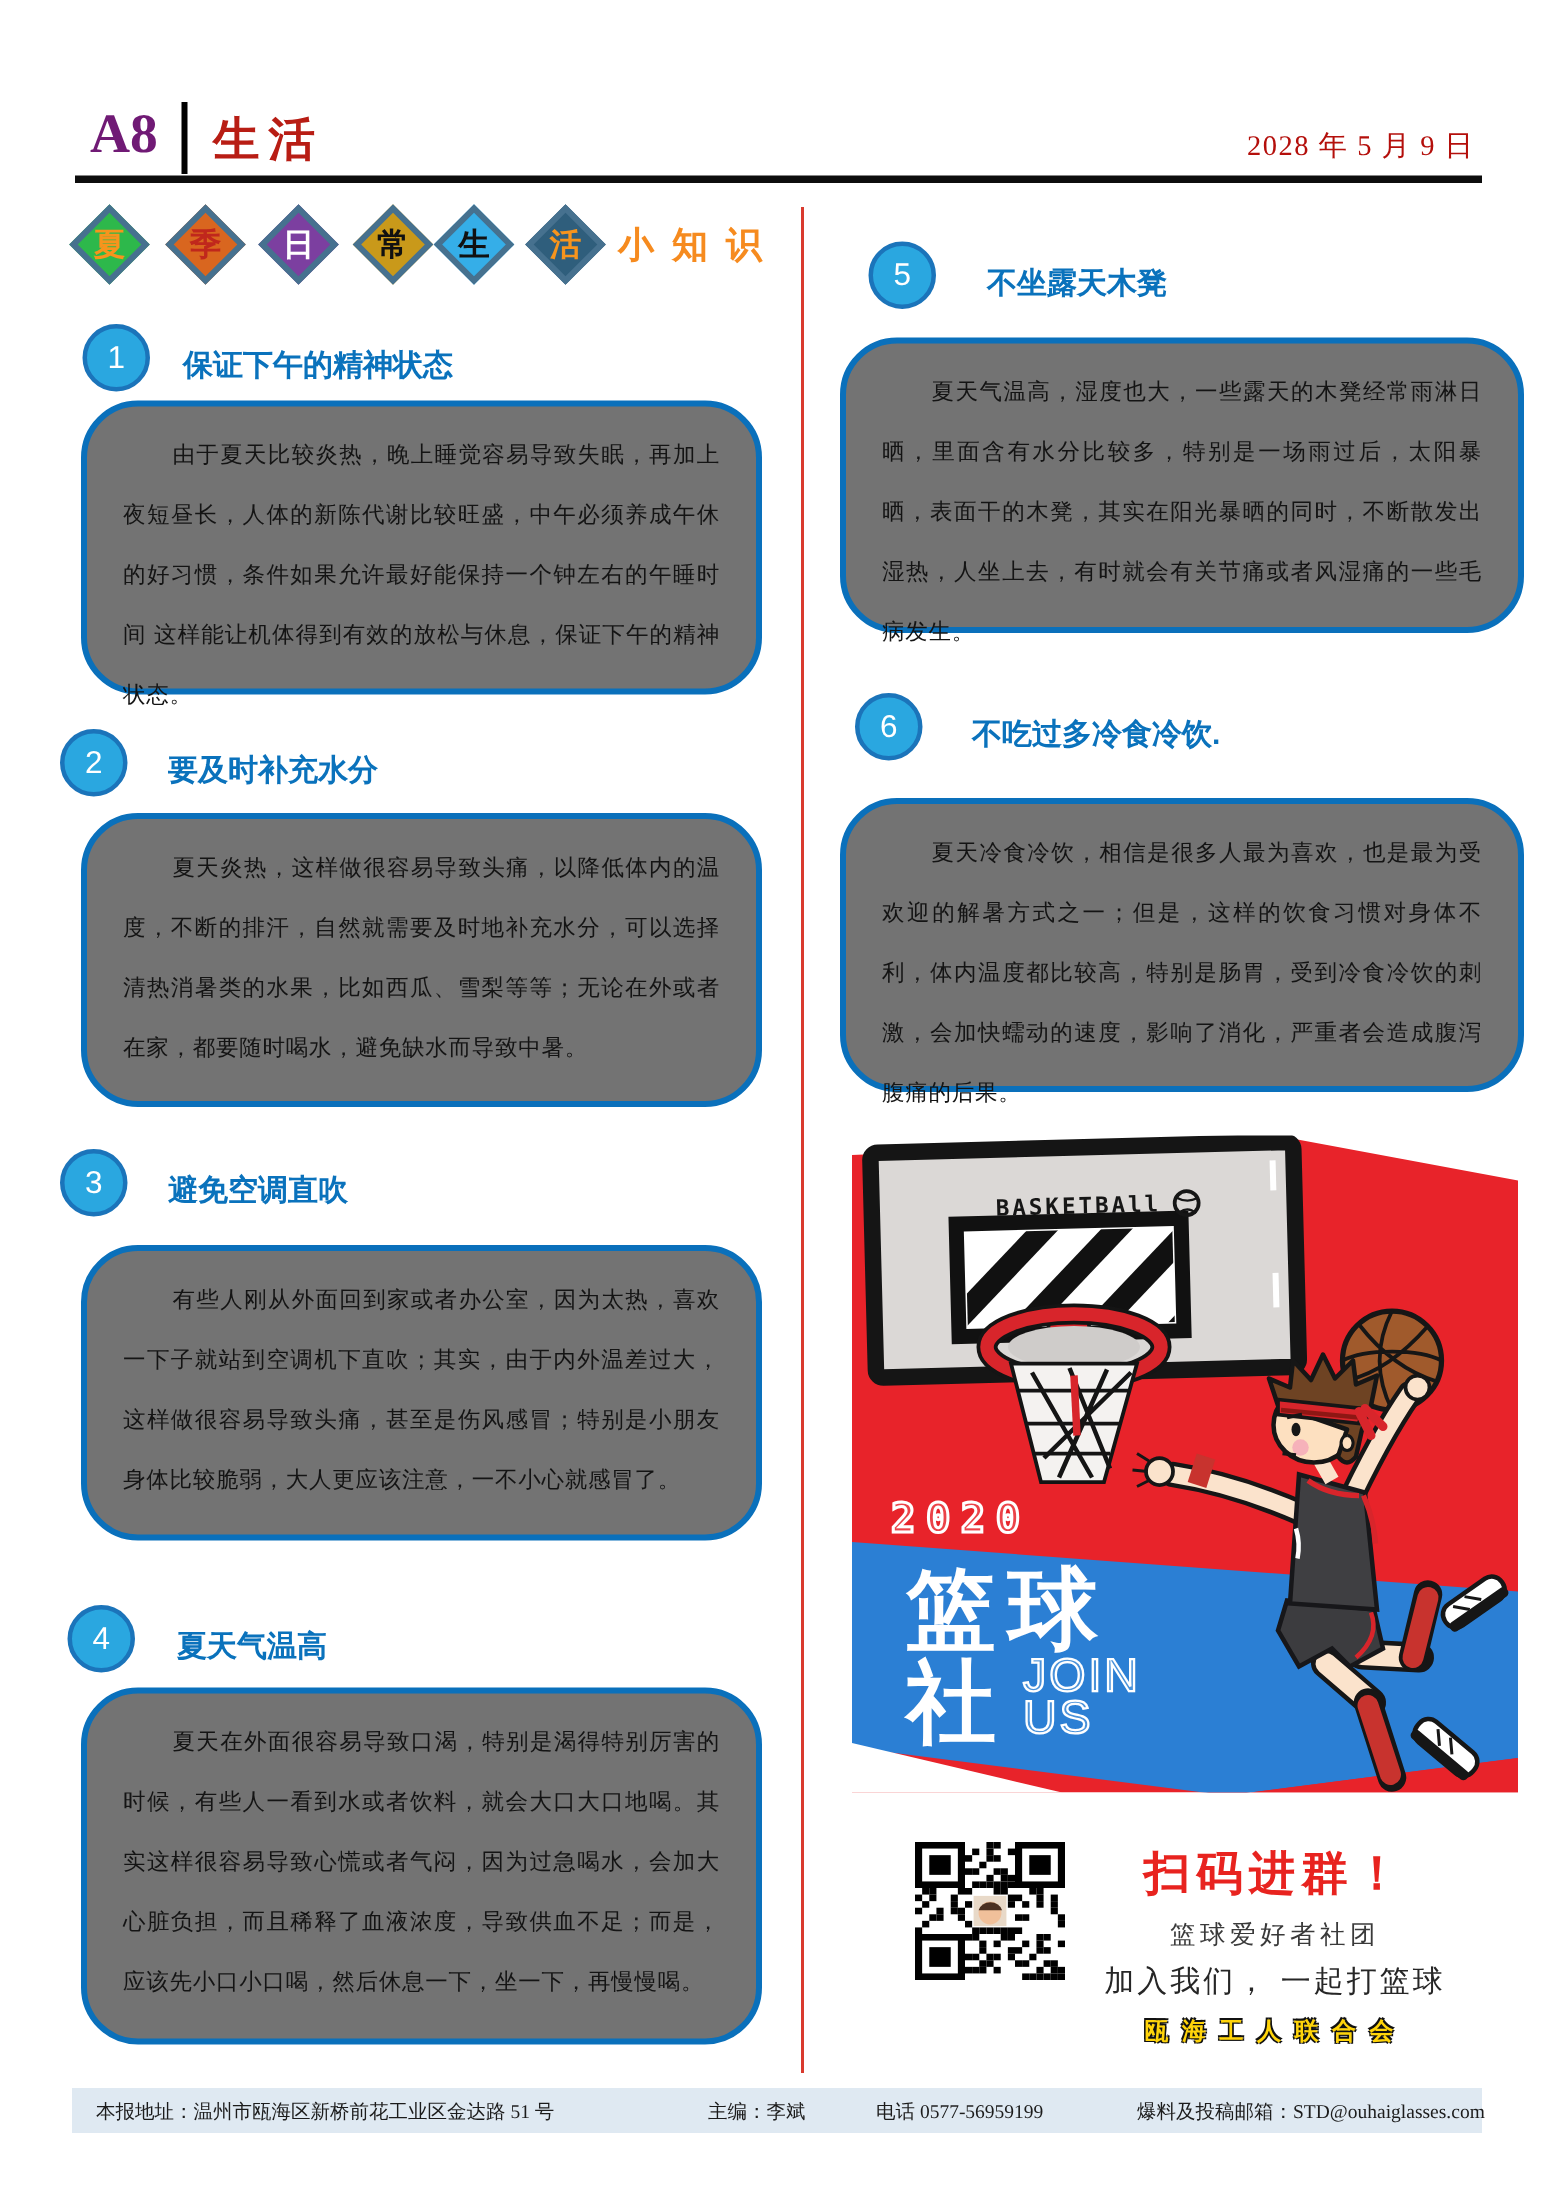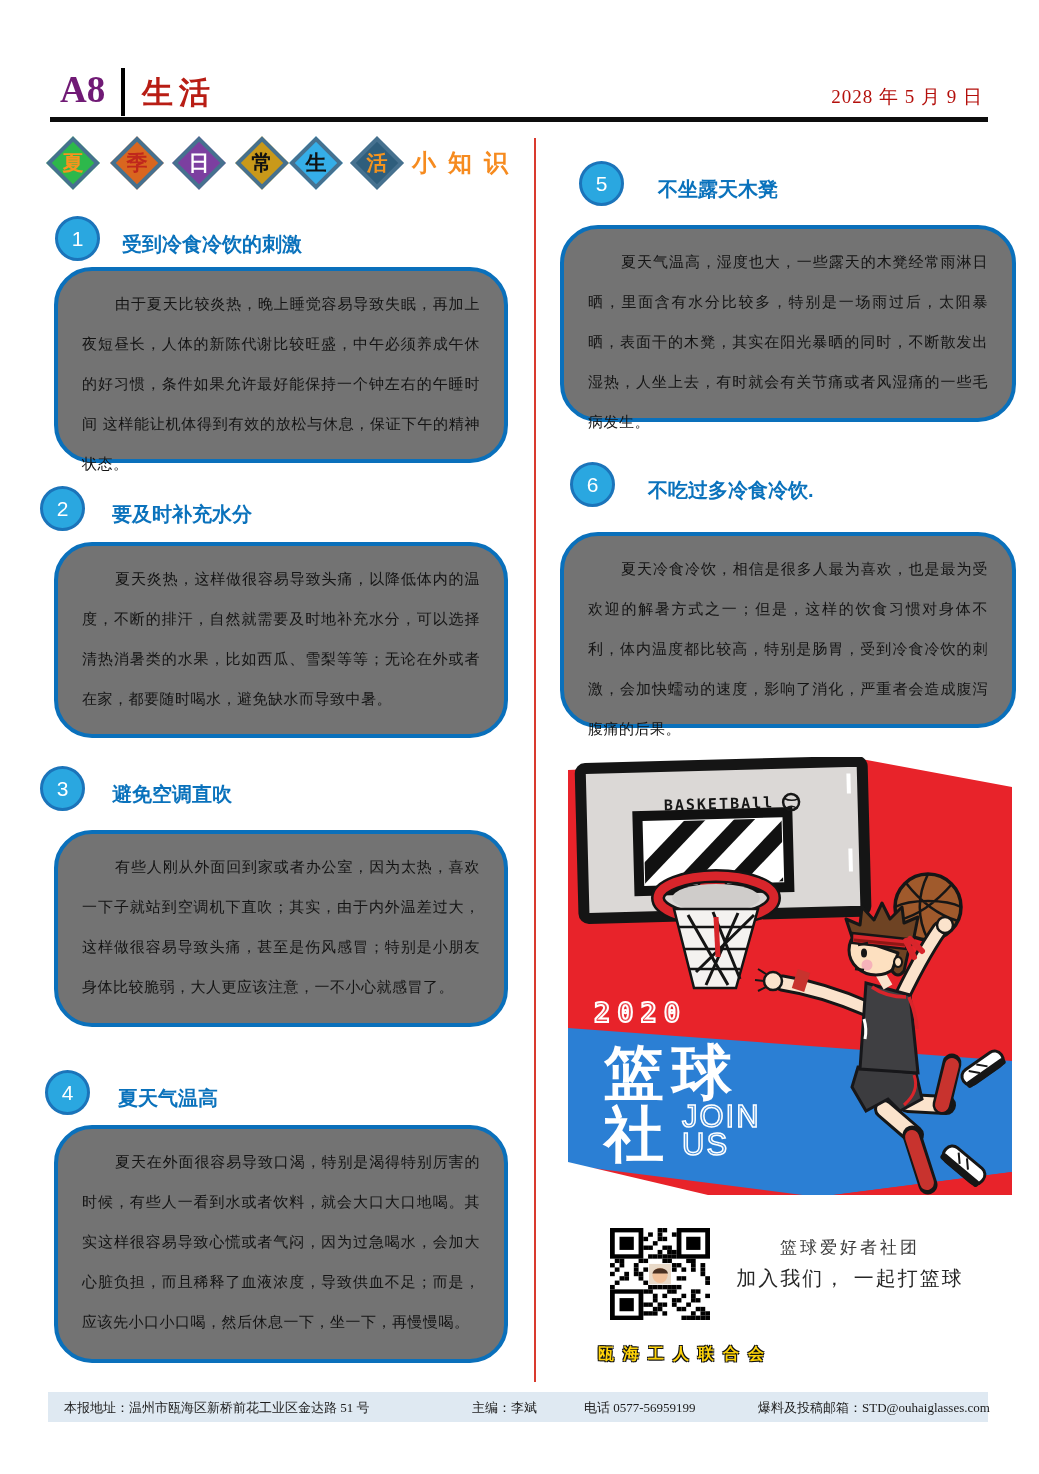--- a/index.html
+++ b/index.html
@@ -70,21 +70,21 @@
                    font-family:"DejaVu Sans Mono",monospace;font-size:15px;font-weight:bold;
                    color:#161616;letter-spacing:2px;transform:rotate(-1.5deg);}
 
   
   #qr-block{position:absolute;left:610px;top:1228px;}
   .scan-col{position:absolute;left:110px;top:0;width:260px;text-align:center;}
   .scan-title{margin:0;font-size:31px;font-weight:bold;color:#e8231f;letter-spacing:4px;}
   .scan-group{margin:8px 0 0 0;font-size:17px;color:#3a3a3a;letter-spacing:3px;}
   .scan-slogan{margin:6px 0 0 0;font-size:20px;color:#262626;letter-spacing:2px;}
   .scan-english{margin:6px 0 0 8px;width:205px;font-size:9px;line-height:12px;color:#8b8b8b;text-align:left;}
-  .union-label{position:absolute;left:598px;top:1344px;width:300px;text-align:left;
+  .union-label{position:absolute;left:638px;top:1344px;width:300px;text-align:right;
                font-size:16px;font-weight:bold;color:#ffd40a;letter-spacing:9px;
                text-shadow:-1px -1px 0 #111,1px -1px 0 #111,-1px 1px 0 #111,1px 1px 0 #111;}
 
   
   .footer-band{position:absolute;left:48px;top:1392px;width:940px;height:30px;background:#dfe9f2;}
   .footer-item{position:absolute;top:1399px;font-family:"Liberation Serif",serif;
                font-size:13px;color:#1c1c1c;white-space:nowrap;}
   #f-address{left:64px;} #f-editor{left:472px;} #f-phone{left:584px;} #f-email{left:758px;}
 </style>
 </head>
@@ -129,21 +129,21 @@
     <span class="dchar" style="color: rgb(247, 148, 29);">活</span>
   </div>
 </div>
   <div class="banner-suffix">小知识</div>
 
   <div class="divider"></div>
 
   <div id="tips-layer">
   <section class="tip">
     <div class="tip-num">1</div>
-    <h2 class="tip-title">受到冷食冷饮的刺激</h2>
+    <h2 class="tip-title">保证下午的精神状态</h2>
     <div class="tip-box">
       <p class="tip-body">由于夏天比较炎热，晚上睡觉容易导致失眠，再加上夜短昼长，人体的新陈代谢比较旺盛，中午必须养成午休的好习惯，条件如果允许最好能保持一个钟左右的午睡时间 这样能让机体得到有效的放松与休息，保证下午的精神状态。</p>
     </div>
   </section>
 
   <section class="tip">
     <div class="tip-num">2</div>
     <h2 class="tip-title">要及时补充水分</h2>
     <div class="tip-box">
       <p class="tip-body">夏天炎热，这样做很容易导致头痛，以降低体内的温度，不断的排汗，自然就需要及时地补充水分，可以选择清热消暑类的水果，比如西瓜、雪梨等等；无论在外或者在家，都要随时喝水，避免缺水而导致中暑。</p>
@@ -412,20 +412,21 @@
         <rect x="71.42857142857143" y="4.380952380952381" width="23.80952380952381" height="21.904761904761905" fill="#fff"></rect>
         <rect x="76.19047619047619" y="8.761904761904763" width="14.285714285714285" height="13.142857142857144" fill="#000"></rect>
         <rect x="0" y="61.33333333333334" width="33.333333333333336" height="30.66666666666667" fill="#000"></rect>
         <rect x="4.761904761904762" y="65.71428571428572" width="23.80952380952381" height="21.904761904761905" fill="#fff"></rect>
         <rect x="9.523809523809524" y="70.0952380952381" width="14.285714285714285" height="13.142857142857144" fill="#000"></rect>
         <rect x="39.047619047619044" y="35.923809523809524" width="21.9047619047619" height="20.152380952380952" fill="#e8d9c8"></rect>
         <circle cx="50" cy="47.314285714285724" r="7.6190476190476195" fill="#f0c09a"></circle>
         <path d="M42.38095238095238,45.56190476190477 a8.095238095238095,7.00952380952381 0 0 1 15.714285714285714,0 z" fill="#4a3021"></path>
       </svg>
     <div class="scan-col">
+      <p class="scan-title">扫码进群！</p>
       <p class="scan-group">篮球爱好者社团</p>
       <p class="scan-slogan">加入我们， 一起打篮球</p>
     </div>
   </div>
   <div class="union-label">瓯海工人联合会</div>
 
   <div class="footer-band"></div>
   <div class="footer-item" id="f-address">本报地址：温州市瓯海区新桥前花工业区金达路 51 号</div>
   <div class="footer-item" id="f-editor">主编：李斌</div>
   <div class="footer-item" id="f-phone">电话 0577-56959199</div>

